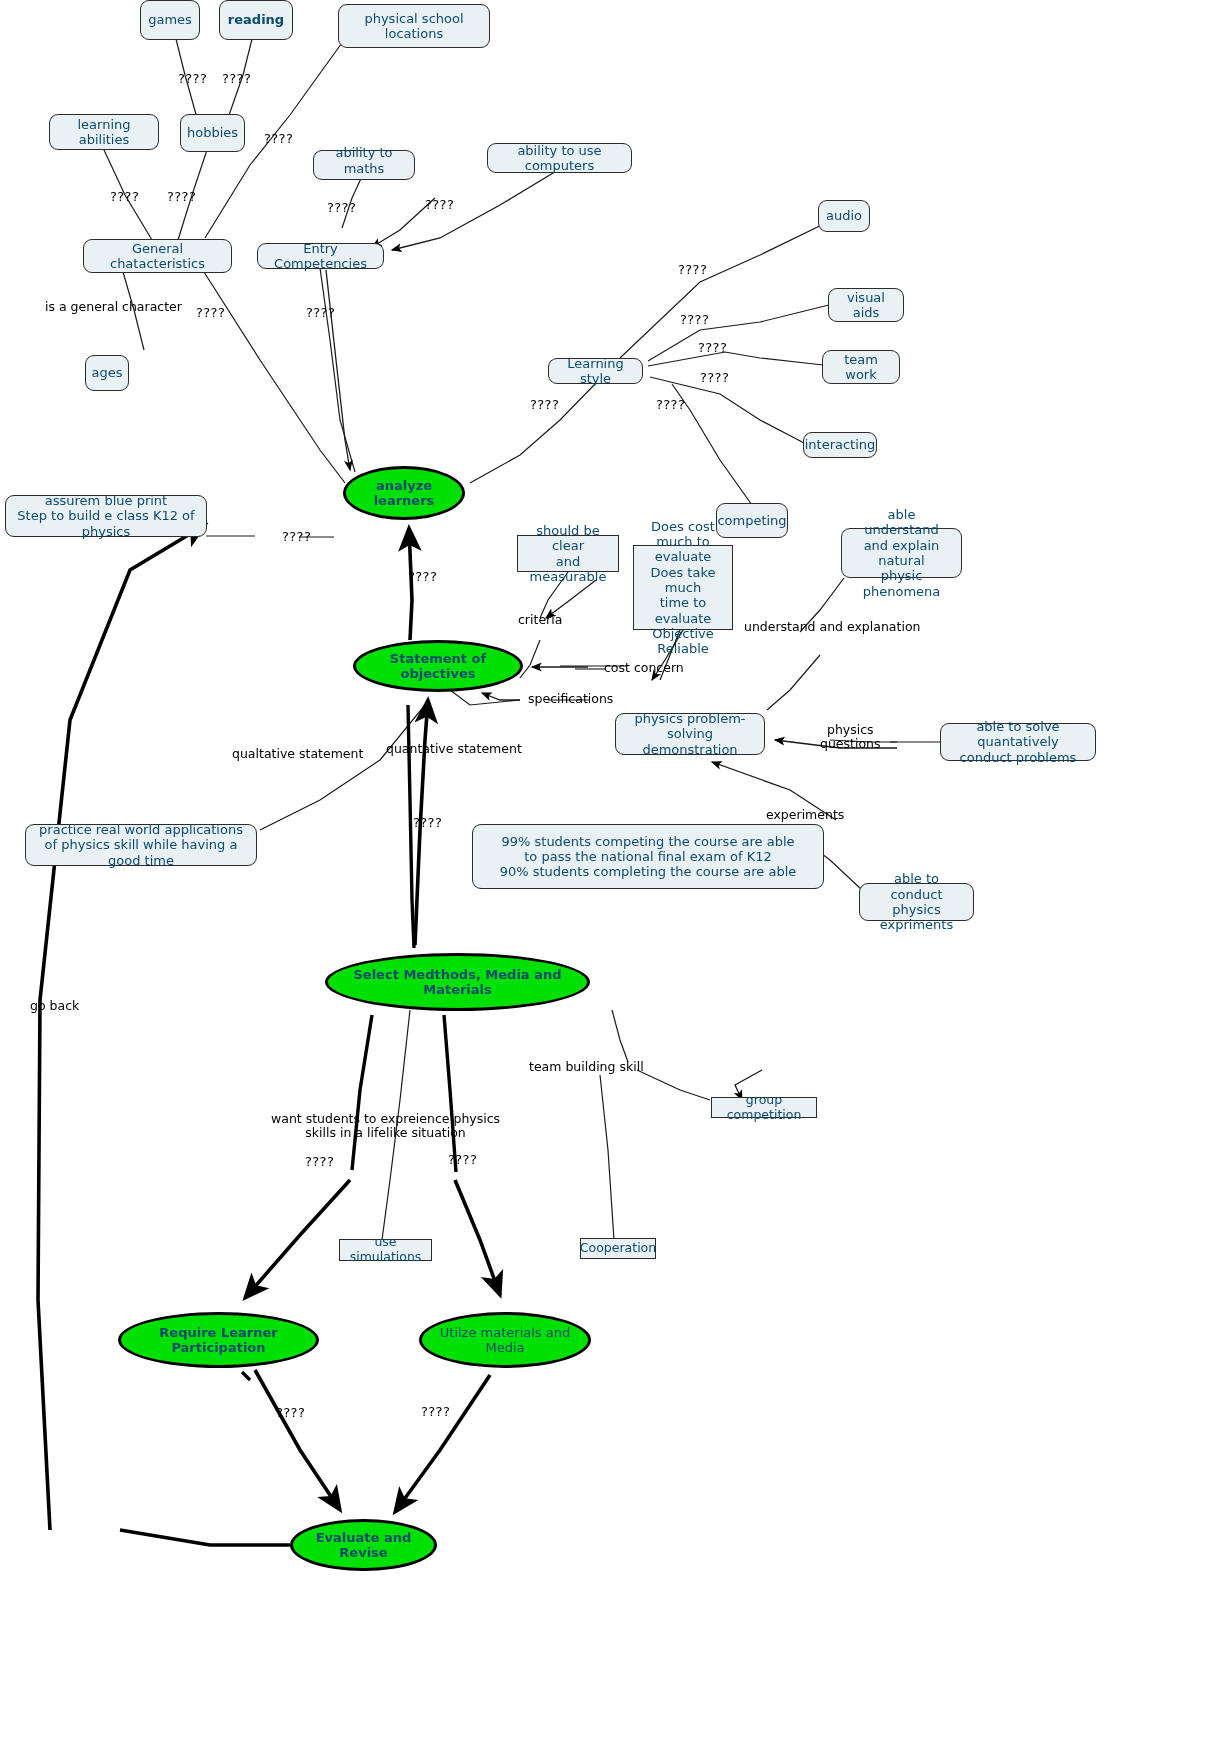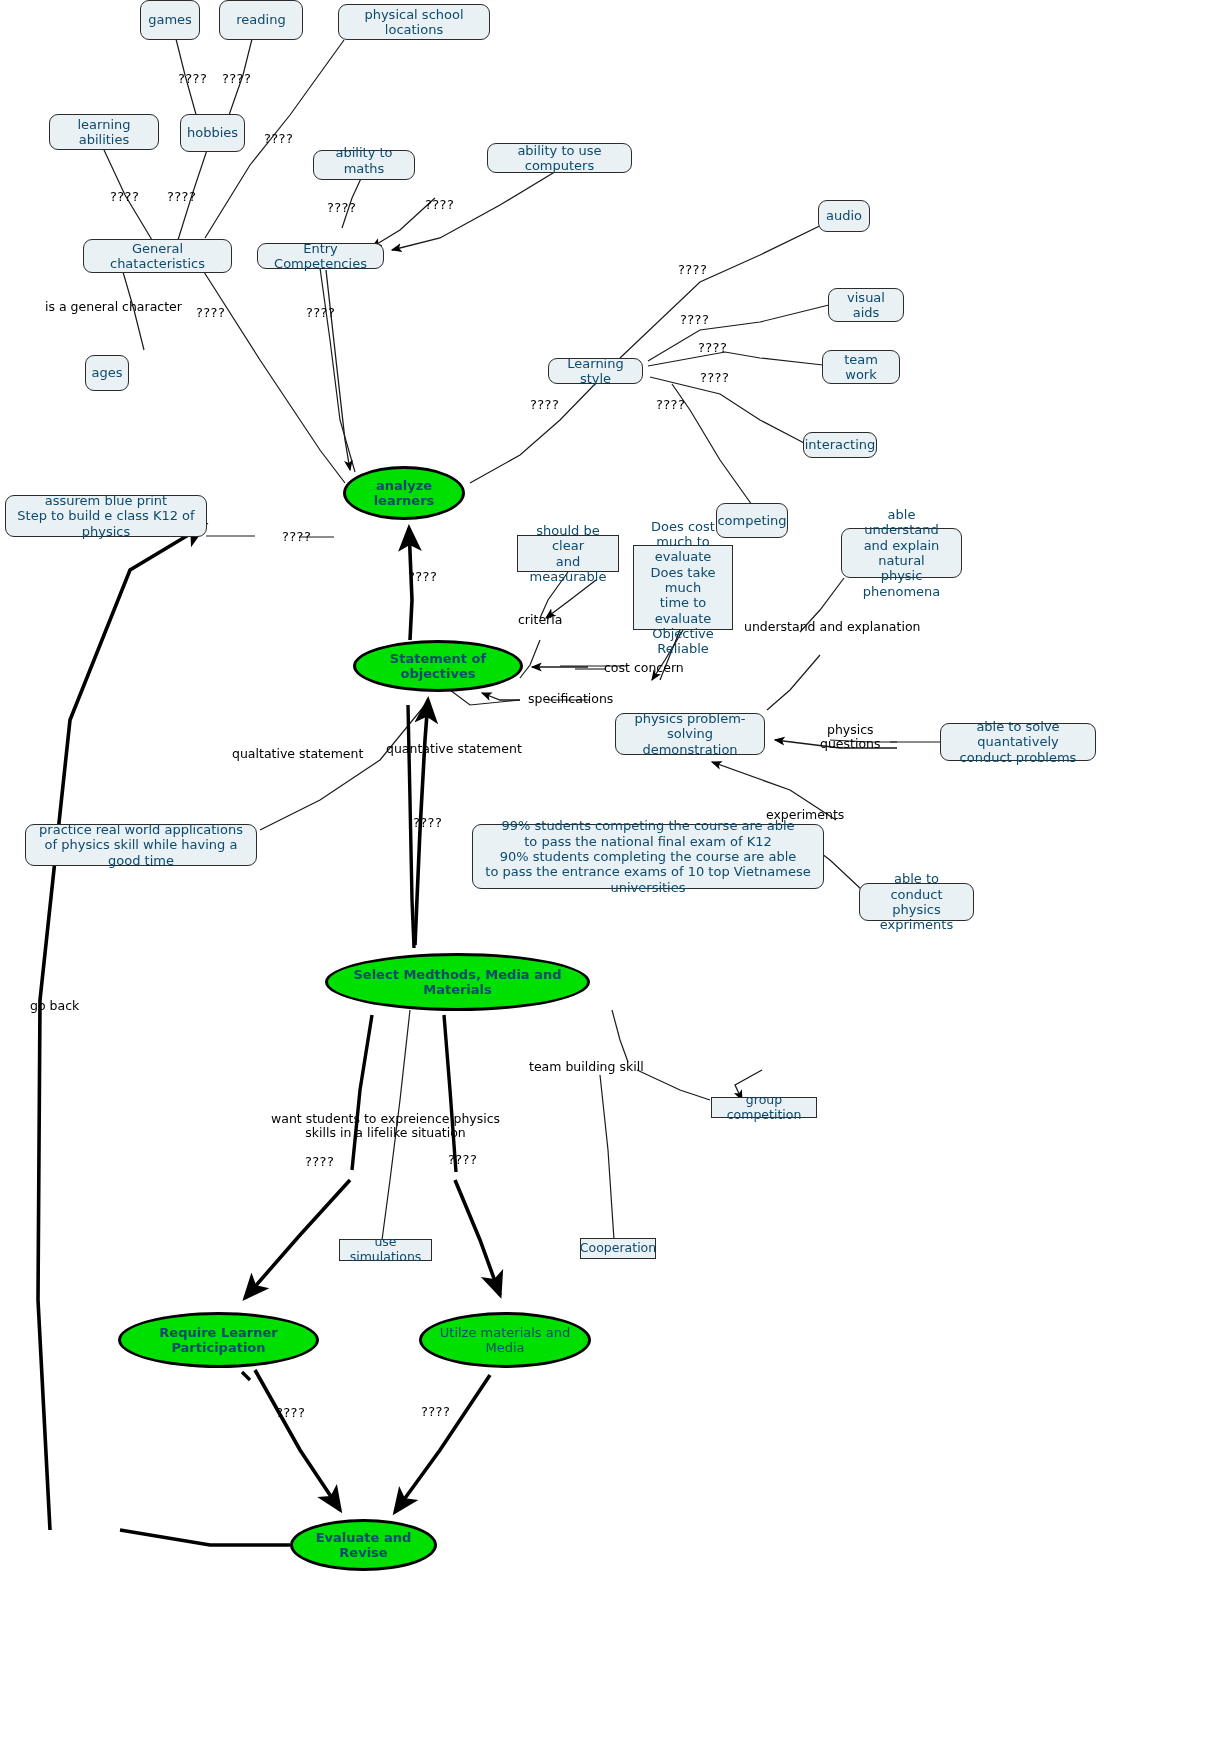--- a/index.html
+++ b/index.html
@@ -160,25 +160,25 @@
       <path d="M444,1015 L450,1090 L456,1172"></path>
       <path d="M242,1372 L250,1380"></path>
       <path d="M290,1545 L210,1545 L120,1530"></path>
     </g>
   </svg>
 
   <div class="node box" style="left:140px; top:0px; width:60px; height:40px;">
     <span>games</span>
   </div>
 
-  <div class="node box" style="left:219px; top:0px; width:84px; height:40px;">
+  <div class="node box" style="left:219px; top:0px; width:74px; height:40px;font-weight:bold;">
     <span>reading</span>
   </div>
 
-  <div class="node box" style="left:338px; top:4px; width:152px; height:36px;">
+  <div class="node box" style="left:338px; top:4px; width:152px; height:44px;">
     <span>physical school locations</span>
   </div>
 
   <div class="node box" style="left:49px; top:114px; width:110px; height:36px;">
     <span>learning abilities</span>
   </div>
 
   <div class="node box" style="left:180px; top:114px; width:65px; height:38px;">
     <span>hobbies</span>
   </div>
@@ -272,21 +272,20 @@
 
   <div class="node box" style="left:25px; top:824px; width:232px; height:42px; flex-direction:column;">
     <span>practice real world applications</span>
     <span>of physics skill while having a good time</span>
   </div>
 
   <div class="node box" style="left:472px; top:824px; width:352px; height:65px; flex-direction:column;">
     <span>99% students competing the course are able</span>
     <span>to pass the national final exam of K12</span>
     <span>90% students completing the course are able</span>
-    <span>to pass the entrance exams of 10 top Vietnamese universities</span>
   </div>
 
   <div class="node box" style="left:859px; top:883px; width:115px; height:38px; flex-direction:column;">
     <span>able to conduct</span>
     <span>physics expriments</span>
   </div>
 
   <div class="node ellipse" style="left:325px; top:953px; width:265px; height:58px;">
     <span>Select Medthods, Media and Materials</span>
   </div>

